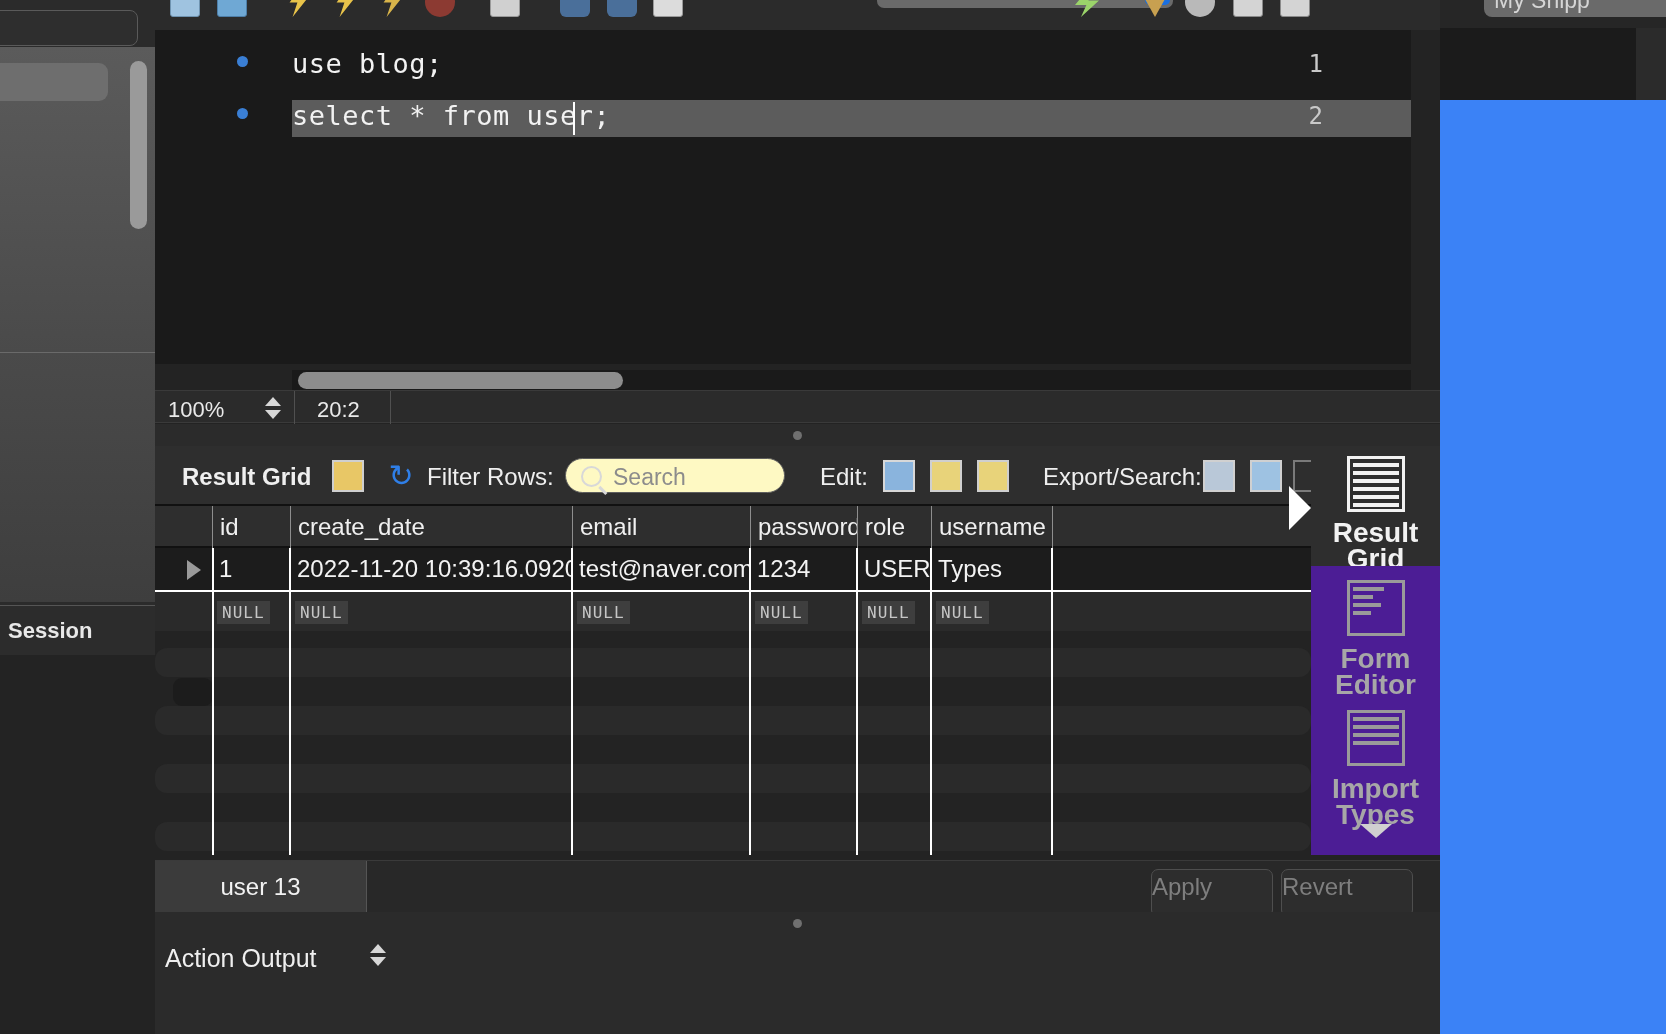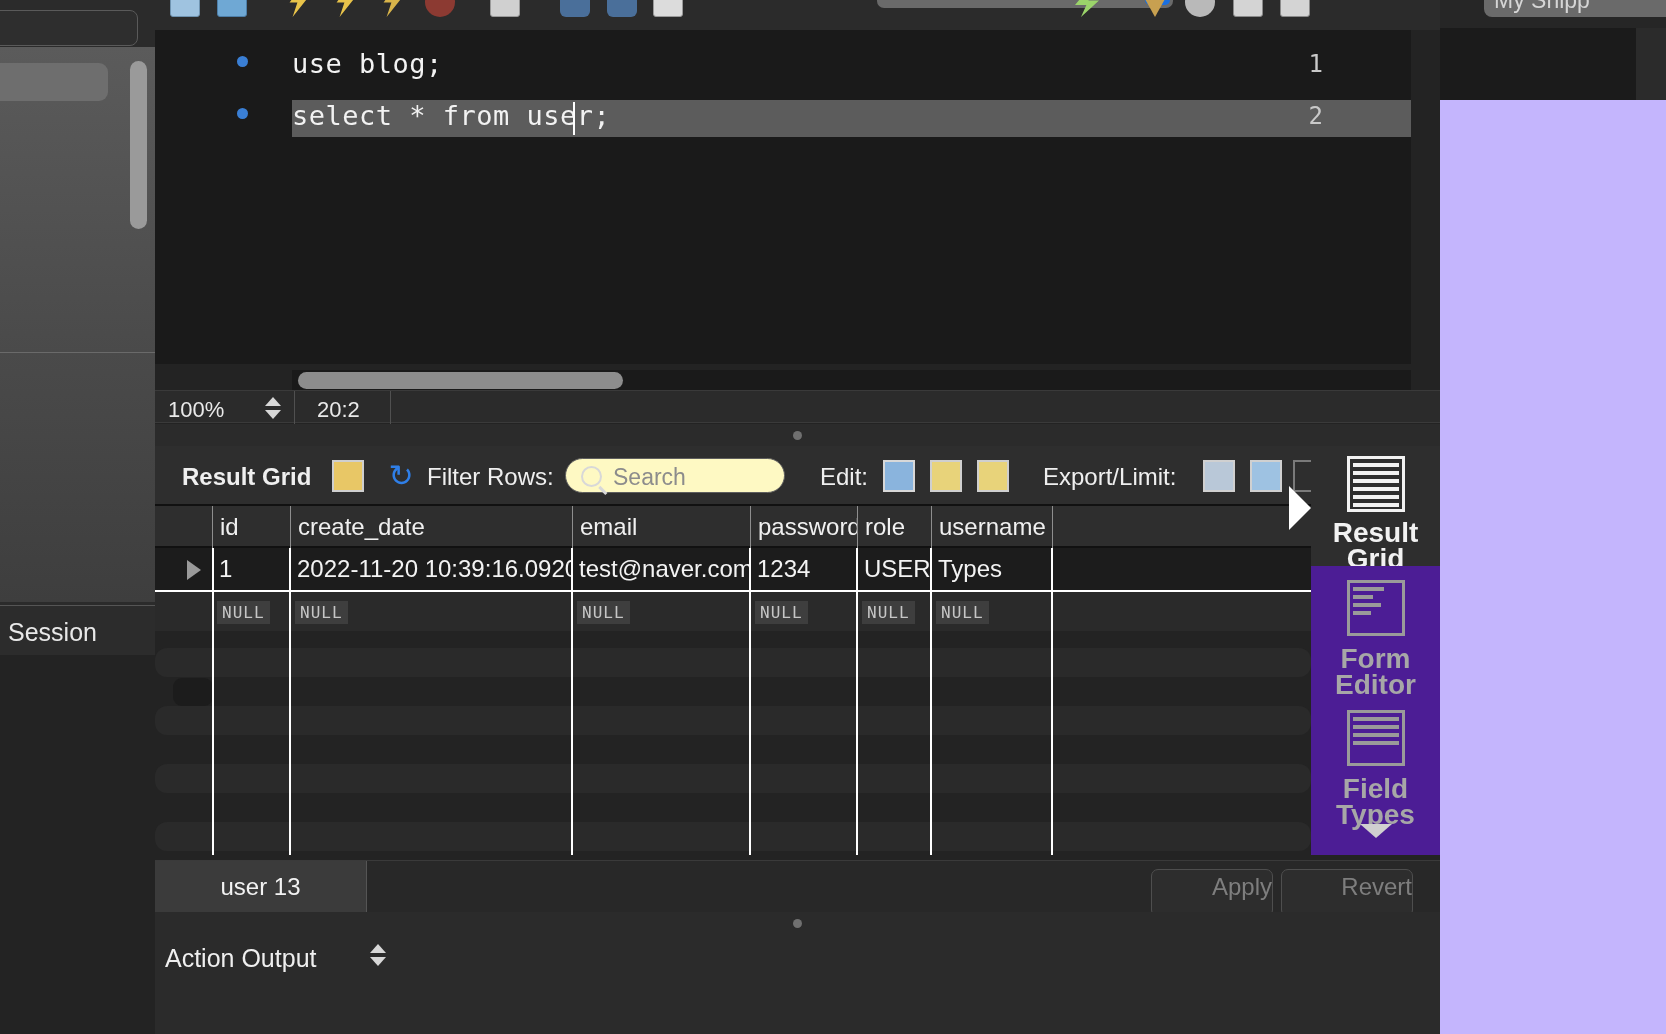--- a/index.html
+++ b/index.html
@@ -19,32 +19,32 @@
   .left-tree { position: absolute; left: 0; top: 47px; width: 155px; height: 555px;
     background: linear-gradient(180deg,#5b5b5b 0%,#4a4a4a 55%,#3e3e3e 100%); }
   .left-sel { position: absolute; left: -62px; top: 16px; width: 170px; height: 38px;
     background: #6e6e6e; border-radius: 9px; }
   .left-scroll { position: absolute; right: 8px; top: 14px; width: 17px; height: 168px;
     background: #9a9a9a; border-radius: 9px; }
   .left-divider { position: absolute; left: 0; width: 155px; height: 1px; background: #6a6a6a; }
   .left-session { position: absolute; left: 0; top: 605px; width: 155px; height: 50px;
     background: #2c2c2c; border-top: 1px solid #555; }
   .left-session span { position: absolute; left: 8px; top: 12px; color: #e8e8e8;
-    font-size: 25px; font-weight: normal; }
+    font-size: 22px; font-weight: bold; }
   .left-bottom { position: absolute; left: 0; top: 655px; width: 155px; height: 379px; background: #232323; }
 
   
   .top-strip { position: absolute; left: 155px; top: 0; width: 1285px; height: 30px; background: #2b2b2b; }
   .tb-icon { position: absolute; top: -13px; width: 30px; height: 30px; }
   .limit-combo { position: absolute; left: 722px; top: -22px; width: 296px; height: 30px;
     background: #6a6a6a; border-radius: 7px; color: #d8d8d8; font-size: 21px;
     text-align: center; line-height: 30px; overflow: hidden; }
   .limit-combo .arrowbtn { position: absolute; right: 3px; top: 3px; width: 25px; height: 24px;
     background: #1a6fe0; border-radius: 5px; color: #fff; font-size: 13px; line-height: 24px; text-align: center; }
-  .right-sliver { position: absolute; left: 1440px; top: 0; width: 226px; height: 1034px; background: #c4b5fd; }
+  .right-sliver { position: absolute; left: 1440px; top: 0; width: 226px; height: 1034px; background: #3b82f6; }
   .rs-top { position: absolute; left: 0; top: 0; width: 226px; height: 28px; background: #262626; }
   .my-shipp { position: absolute; left: 44px; top: -17px; width: 200px; height: 34px;
     background: #6a6a6a; border-radius: 8px; color: #d5d5d5; font-size: 23px;
     line-height: 34px; padding-left: 10px; overflow: hidden; white-space: nowrap; }
   .rs-block { position: absolute; left: 0; top: 28px; width: 196px; height: 72px; background: #1b1b1b; }
   .rs-block2 { position: absolute; left: 196px; top: 28px; width: 30px; height: 72px; background: #2b2b2b; }
 
   
   .editor { position: absolute; left: 155px; top: 30px; width: 1256px; height: 334px; background: #1a1a1a; }
   .gutter { position: absolute; left: 0; top: 0; width: 140px; height: 334px; background: #1a1a1a; }
@@ -126,21 +126,21 @@
   .chev-dn { position: absolute; left: 50%; margin-left: -16px; width: 0; height: 0;
     border-left: 16px solid transparent; border-right: 16px solid transparent; border-top: 14px solid #d0d0d0; }
 
   
   .tabbar { position: absolute; left: 155px; top: 860px; width: 1285px; height: 52px;
     background: #282828; border-top: 1px solid #3a3a3a; }
   .tab-user { position: absolute; left: 0; top: 0; width: 212px; height: 52px;
     background: #3b3b3b; border-right: 1px solid #555; color: #f2f2f2; font-size: 24px;
     text-align: center; line-height: 52px; }
   .btn { position: absolute; top: 8px; height: 48px; border: 1px solid #4e4e4e; border-radius: 7px;
-    background: #2d2d2d; color: #7e7e7e; font-size: 24px; text-align: right; line-height: 34px; }
+    background: #2d2d2d; color: #7e7e7e; font-size: 24px; text-align: left; line-height: 34px; }
   .splitter2 { position: absolute; left: 155px; top: 912px; width: 1285px; height: 22px; background: #2b2b2b; }
 
   
   .action-out { position: absolute; left: 155px; top: 934px; width: 1285px; height: 100px; background: #2b2b2b; }
   .ao-label { position: absolute; left: 10px; top: 10px; color: #efefef; font-size: 25px; }
   .ao-stepper { position: absolute; left: 215px; top: 9px; }
 </style>
 </head>
 <body>
 
@@ -240,21 +240,21 @@
     <div class="searchbox">
       <div class="mag"></div>
       <div class="ph">Search</div>
     </div>
 
     <div class="rt-label norm" style="left:665px">Edit:</div>
     <div class="rt-icon" style="left:728px;background:#8ab4dd;border:2px solid #d8d8d8"></div>
     <div class="rt-icon" style="left:775px;background:#e8d37a;border:2px solid #cfcfcf"></div>
     <div class="rt-icon" style="left:822px;background:#e8d37a;border:2px solid #cfcfcf"></div>
 
-    <div class="rt-label norm" style="left:888px">Export/Limit:</div>
+    <div class="rt-label norm" style="left:888px">Export/Search:</div>
     <div class="rt-icon" style="left:1048px;background:#b9c8d8;border:2px solid #d0d0d0"></div>
     <div class="rt-icon" style="left:1095px;background:#9ec2e2;border:2px solid #d0d0d0"></div>
     <div class="rt-icon" style="left:1138px;background:#2e2e2e;border:2px solid #7a7a7a"></div>
   </div>
 
   <div class="grid-wrap">
 
     <div class="grid-head">
       <div class="hcell" style="left:57px;width:78px">id</div>
       <div class="hcell" style="left:135px;width:282px">create_date</div>
@@ -322,21 +322,21 @@
         <span>Editor</span>
       </div>
     </div>
 
     <div class="vtab dim" style="top:250px;height:159px;padding-top:14px">
       <span class="gridglyph" style="border-color:#9a9a9a">
         <i style="background:#9a9a9a"></i><i style="background:#9a9a9a"></i>
         <i style="background:#9a9a9a"></i><i style="background:#9a9a9a"></i>
       </span>
       <div class="cap" style="margin-top:6px">
-        <span>Field</span><br>
+        <span>Import</span><br>
         <span>Types</span>
       </div>
       <div class="chev-dn" style="top:128px"></div>
     </div>
   </div>
 
   <div class="tabbar">
     <div class="tab-user">user 13</div>
     <div class="btn" style="left:996px;width:122px">Apply</div>
     <div class="btn" style="left:1126px;width:132px">Revert</div>

